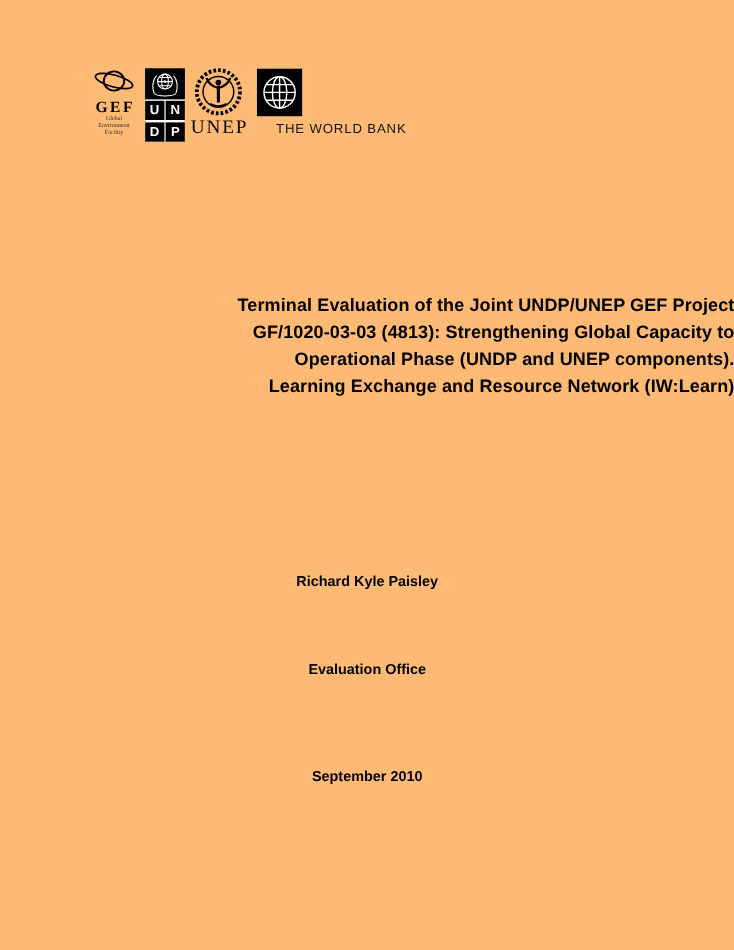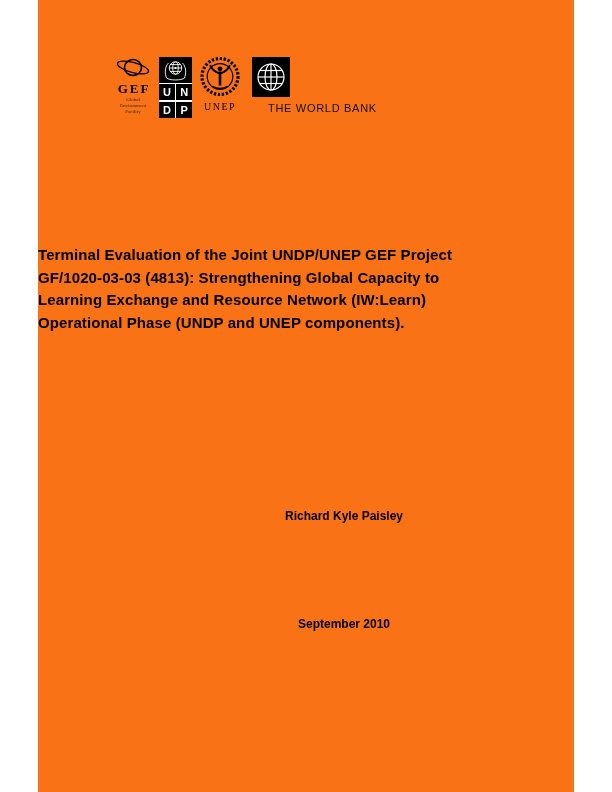--- a/index.html
+++ b/index.html
@@ -1,20 +1,20 @@
 <!DOCTYPE html>
 <html><head>
 <meta charset="utf-8">
 <style>
   html, body { margin: 0; padding: 0; background: #ffffff; }
   .page {
     position: relative;
-    width: 536px;
+    width: 612px;
     height: 792px;
-    background: #f97316;
+    background: #fdba74;
     color: #000000;
     font-family: "Liberation Sans", sans-serif;
     overflow: hidden;
     margin: 0 auto;
     text-decoration: underline;
   }
 
   
   .logos {
     position: absolute;
@@ -70,21 +70,21 @@
     justify-content: center;
     font-weight: bold;
     font-size: 11px;
     font-family: "Liberation Sans", sans-serif;
   }
 
   .logo-unep { width: 46px; text-align: center; margin-right: 9px; }
   .logo-unep svg { display: block; margin: 0 auto; }
   .unep-acronym {
     font-family: "Liberation Serif", serif;
-    font-size: 10px;
+    font-size: 16px;
     line-height: 14px;
     letter-spacing: 1.5px;
     margin-top: 1px;
   }
 
   .logo-wb { margin-top: 2px; }
   .logo-wb svg { display: block; }
   .wb-label {
     font-size: 11px;
     letter-spacing: 0.7px;
@@ -93,37 +93,37 @@
     color: #111111;
     margin-left: 16px;
   }
 
   
   .title-block {
     position: absolute;
     top: 244px;
     left: 0;
     width: 612px;
-    text-align: left;
+    text-align: right;
     font-weight: bold;
     font-size: 15px;
     line-height: 22.5px;
     letter-spacing: 0.1px;
   }
   .author-line, .office-line, .date-line {
     position: absolute;
     left: 0;
     width: 612px;
     text-align: center;
     font-weight: bold;
     font-size: 12px;
   }
-  .author-line { top: 477px; margin-top: 32px; }
+  .author-line { top: 477px; }
   .office-line { top: 551px; }
-  .date-line   { top: 617px; text-align: center; }
+  .date-line   { top: 640px; text-align: center; }
 </style>
 </head>
 <body>
 
 <div class="page">
 
   <div class="logos">
 
     <div class="logo-gef">
       <svg width="36" height="26" viewBox="0 0 36 26">
@@ -187,20 +187,21 @@
         </g>
       </svg>
       <div class="wb-label">THE WORLD BANK</div>
     </div>
 
   </div>
 
   <div class="title-block">
     <div>Terminal Evaluation of the Joint UNDP/UNEP GEF Project</div>
     <div>GF/1020-03-03 (4813): Strengthening Global Capacity to</div>
+    <div>Operational Phase (UNDP and UNEP components).</div>
     <div>Learning Exchange and Resource Network (IW:Learn)</div>
-    <div>Operational Phase (UNDP and UNEP components).</div>
   </div>
 
   <div class="author-line">Richard Kyle Paisley</div>
+  <div class="office-line">Evaluation Office</div>
   <div class="date-line">September 2010</div>
 
 </div>
 
 </body></html>

